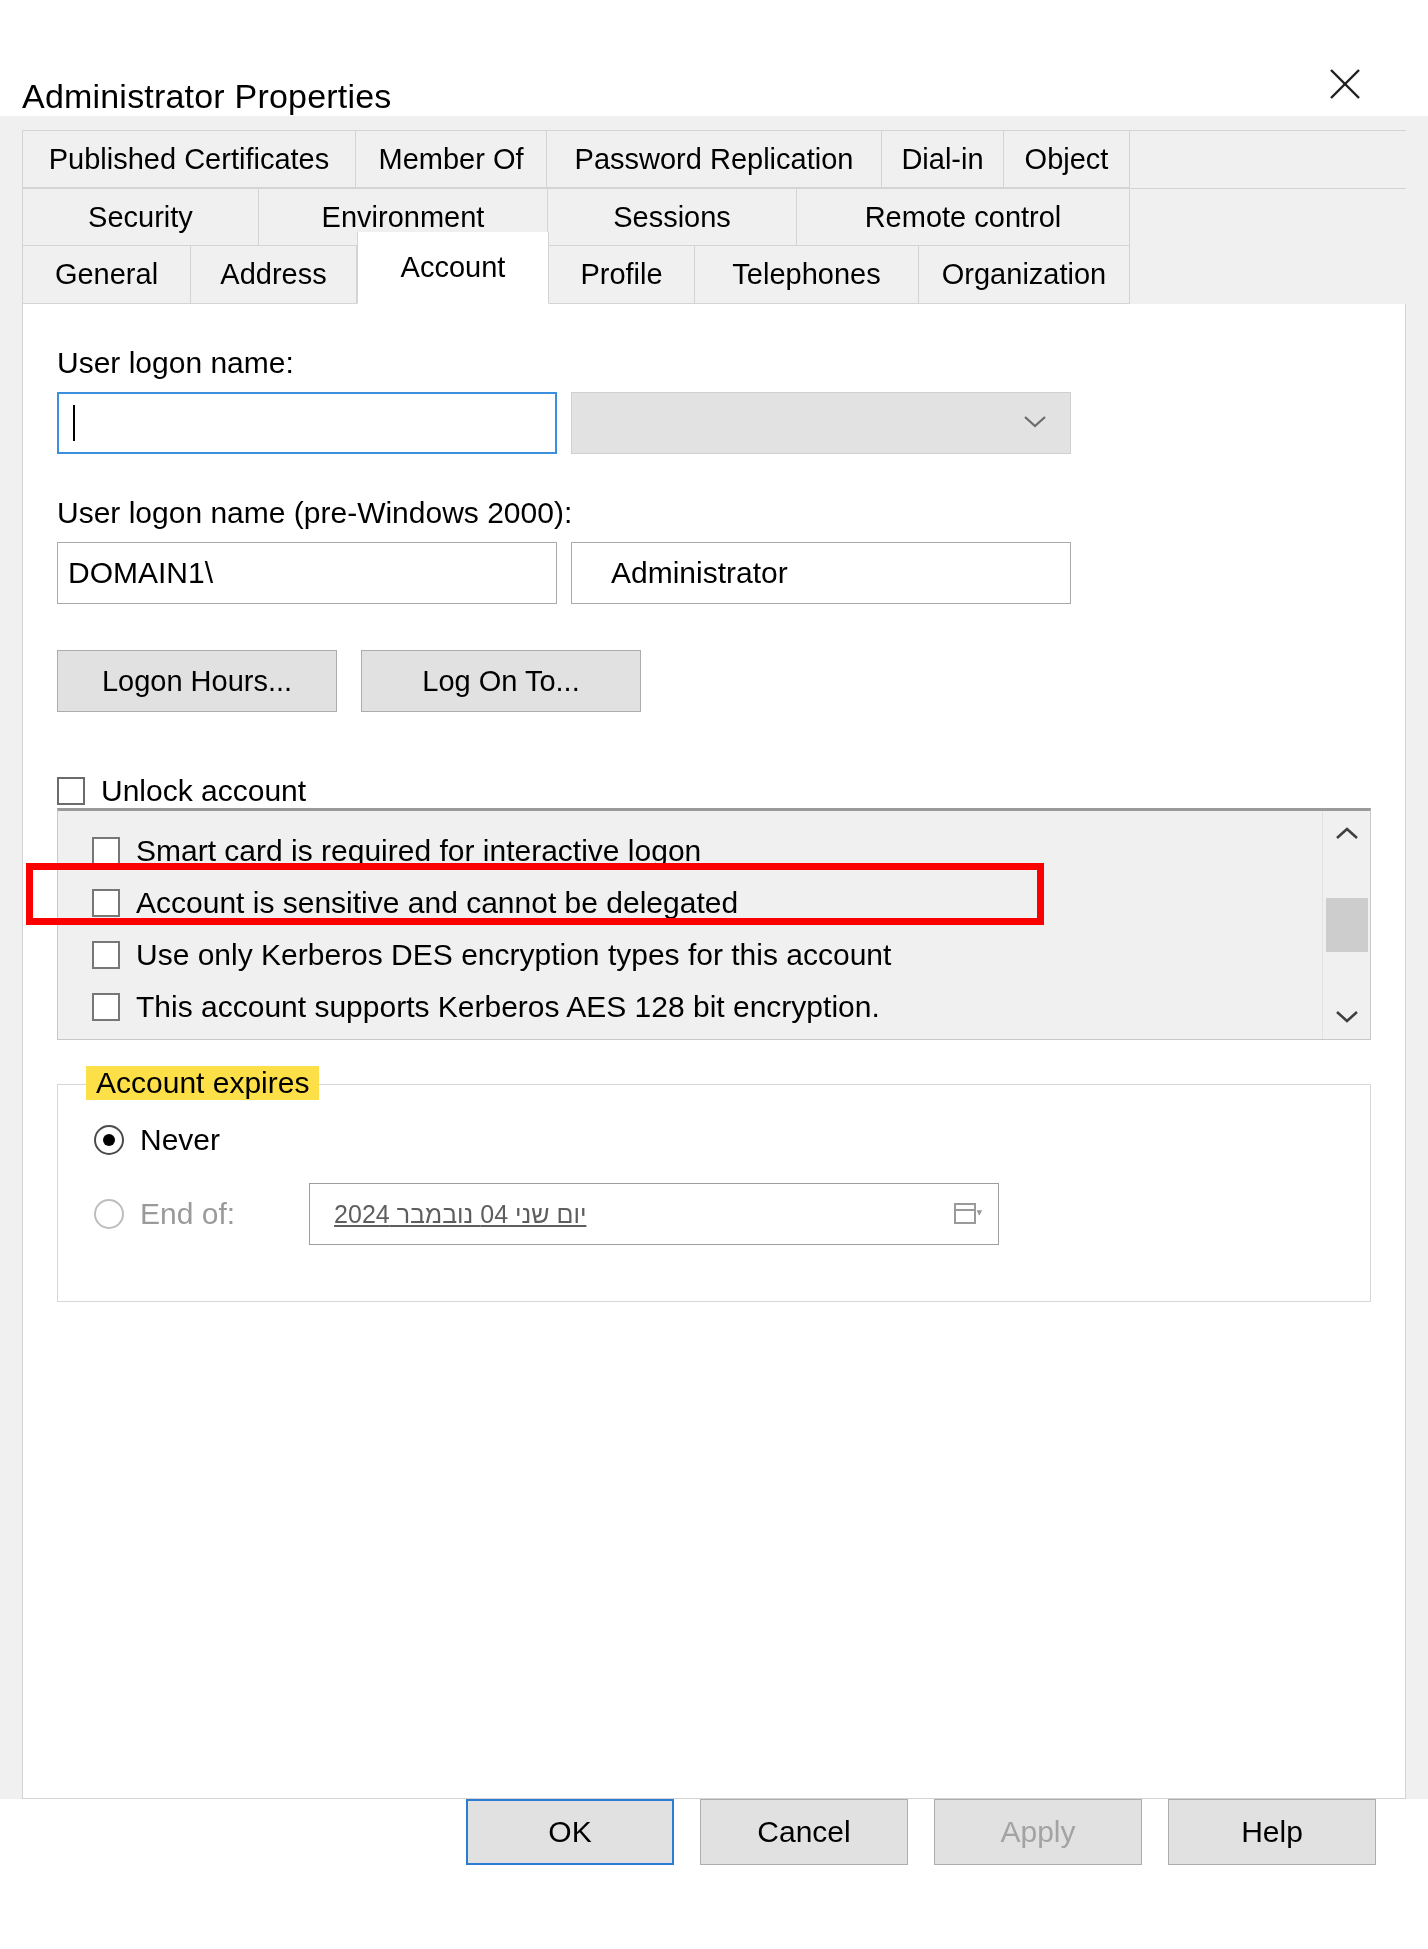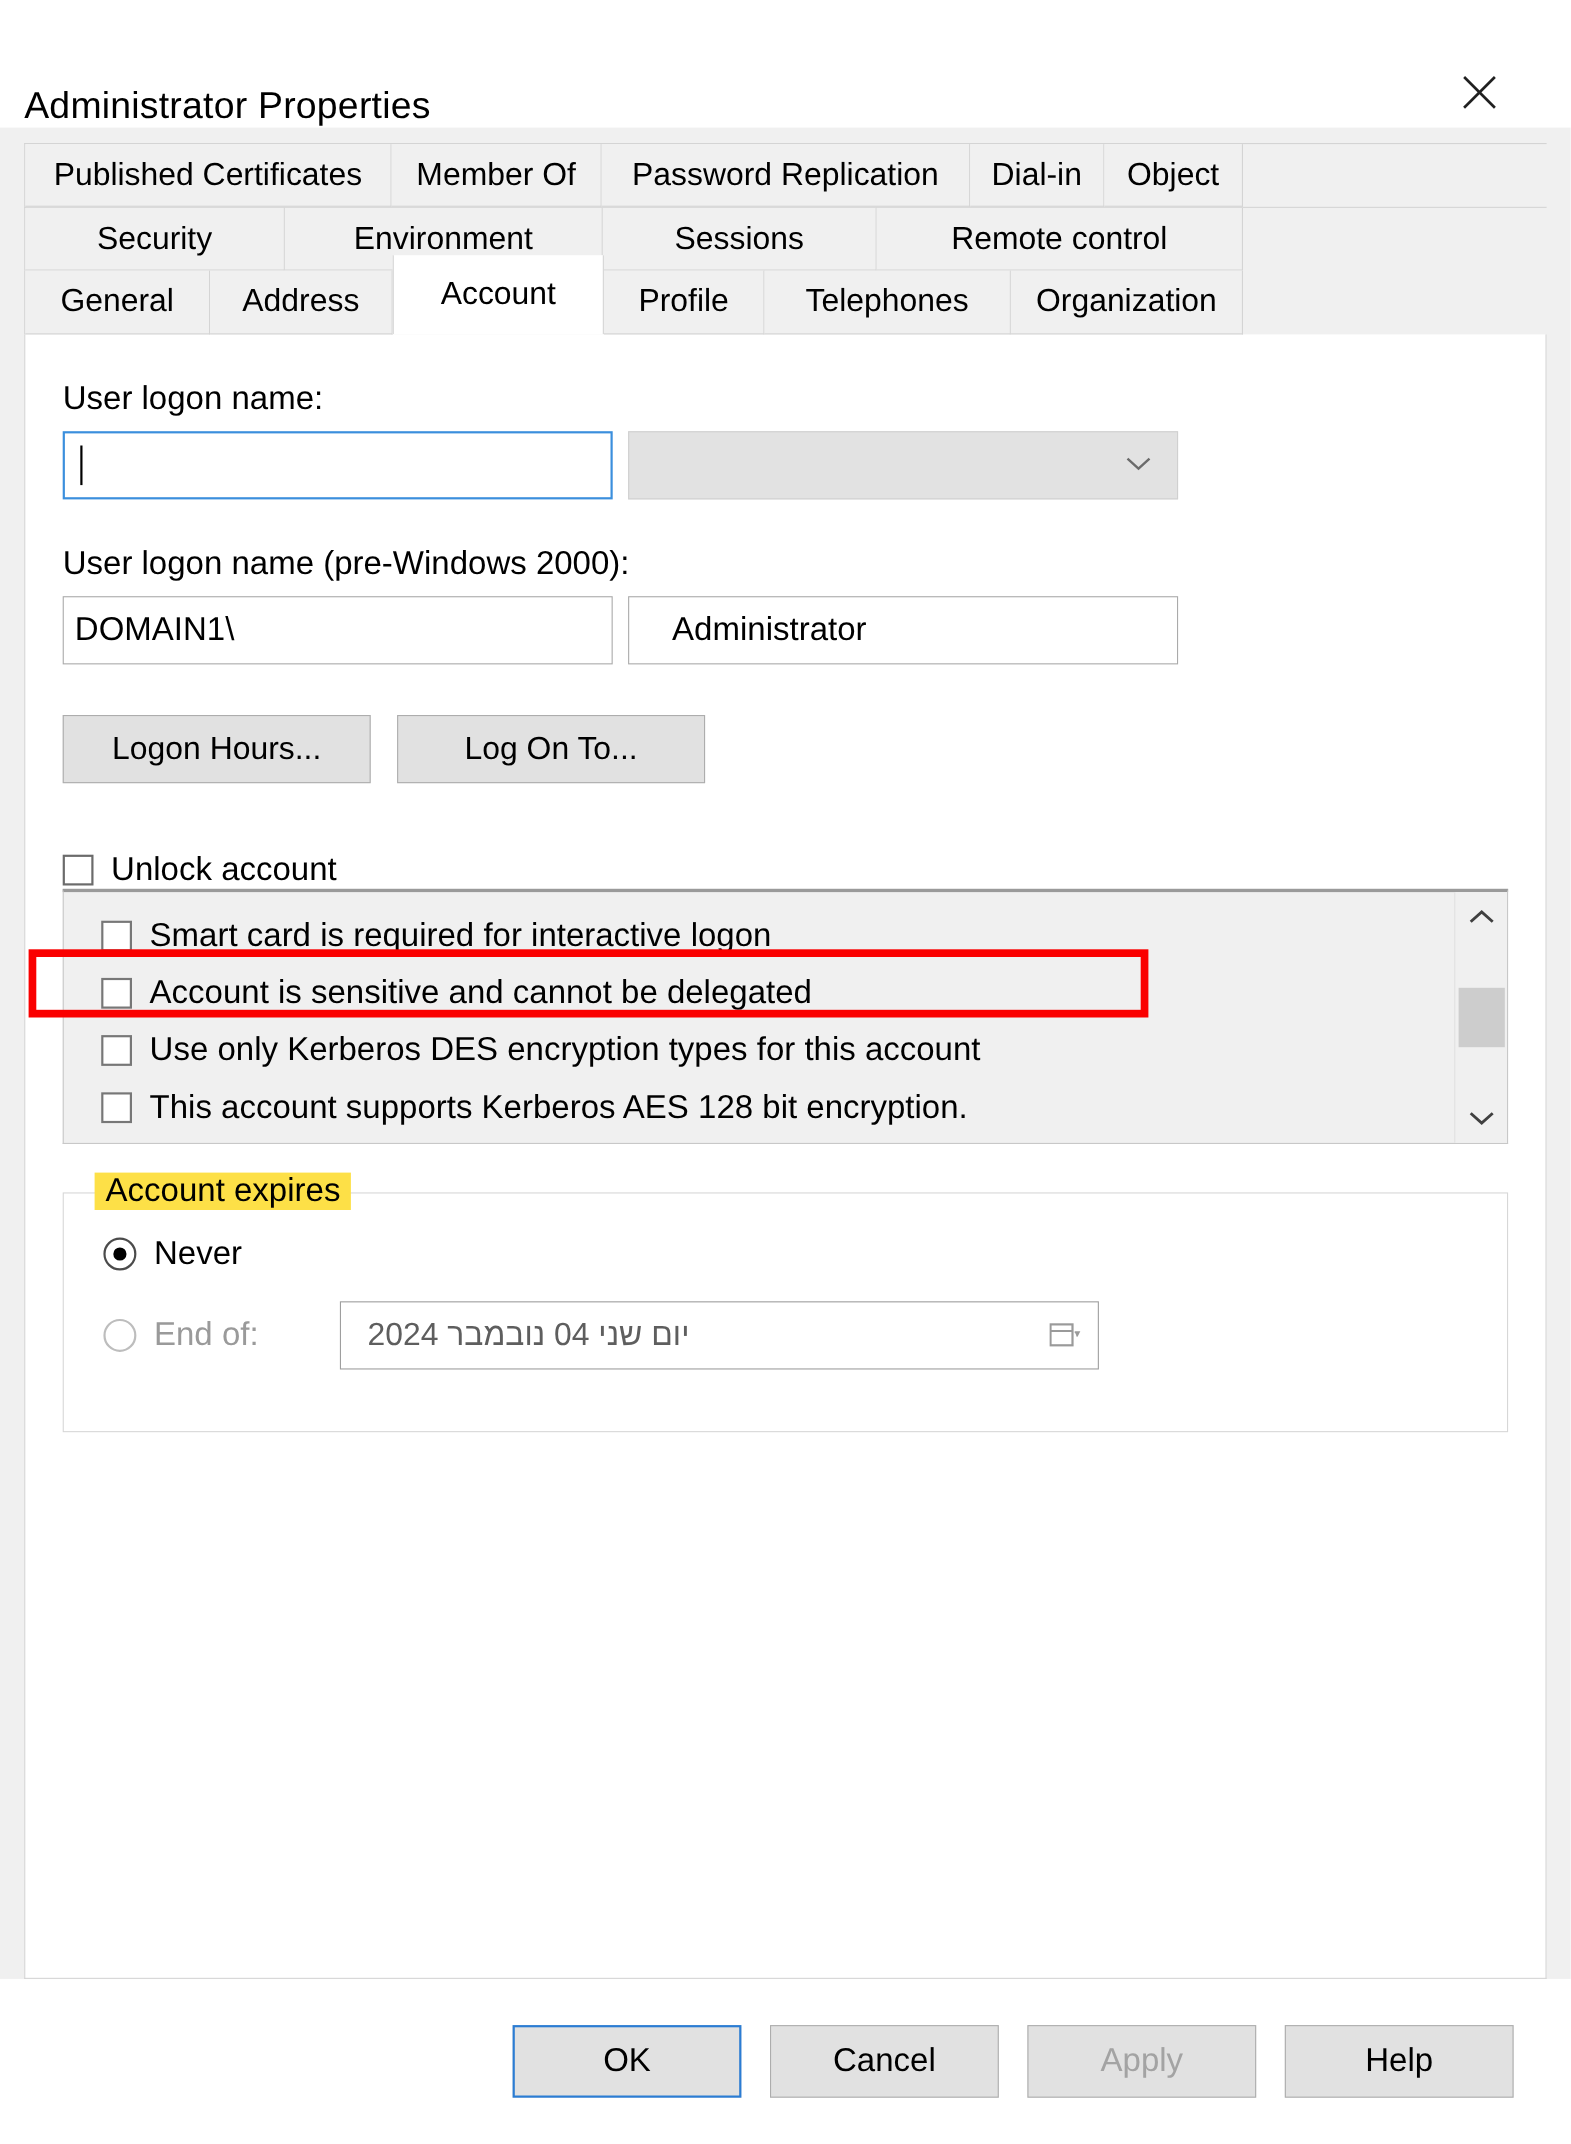--- a/index.html
+++ b/index.html
@@ -255,32 +255,32 @@
   .datebox {
     margin-left: 58px;
     width: 690px; height: 62px;
     border: 1px solid #9e9e9e;
     background: #ffffff;
     display: flex;
     align-items: center;
     justify-content: space-between;
     padding: 0 14px 0 24px;
   }
-  .datetext { font-size: 29px; color: #5e5e5e; direction: rtl; unicode-bidi: plaintext; }
+  .datetext { font-size: 25px; color: #5e5e5e; direction: rtl; unicode-bidi: plaintext; text-decoration: underline; }
   .calicon {
     display: flex; align-items: center; gap: 4px;
     color: #8d8d8d;
   }
 
   
   .footer {
     flex: 0 0 150px;
     background: #ffffff;
     display: flex;
-    align-items: center;
+    align-items: flex-start;
     justify-content: flex-end;
     gap: 26px;
     padding-right: 52px;
   }
   .fbtn {
     width: 208px; height: 66px;
     background: #e1e1e1;
     border: 1px solid #adadad;
     font-size: 30px;
     color: #000;

